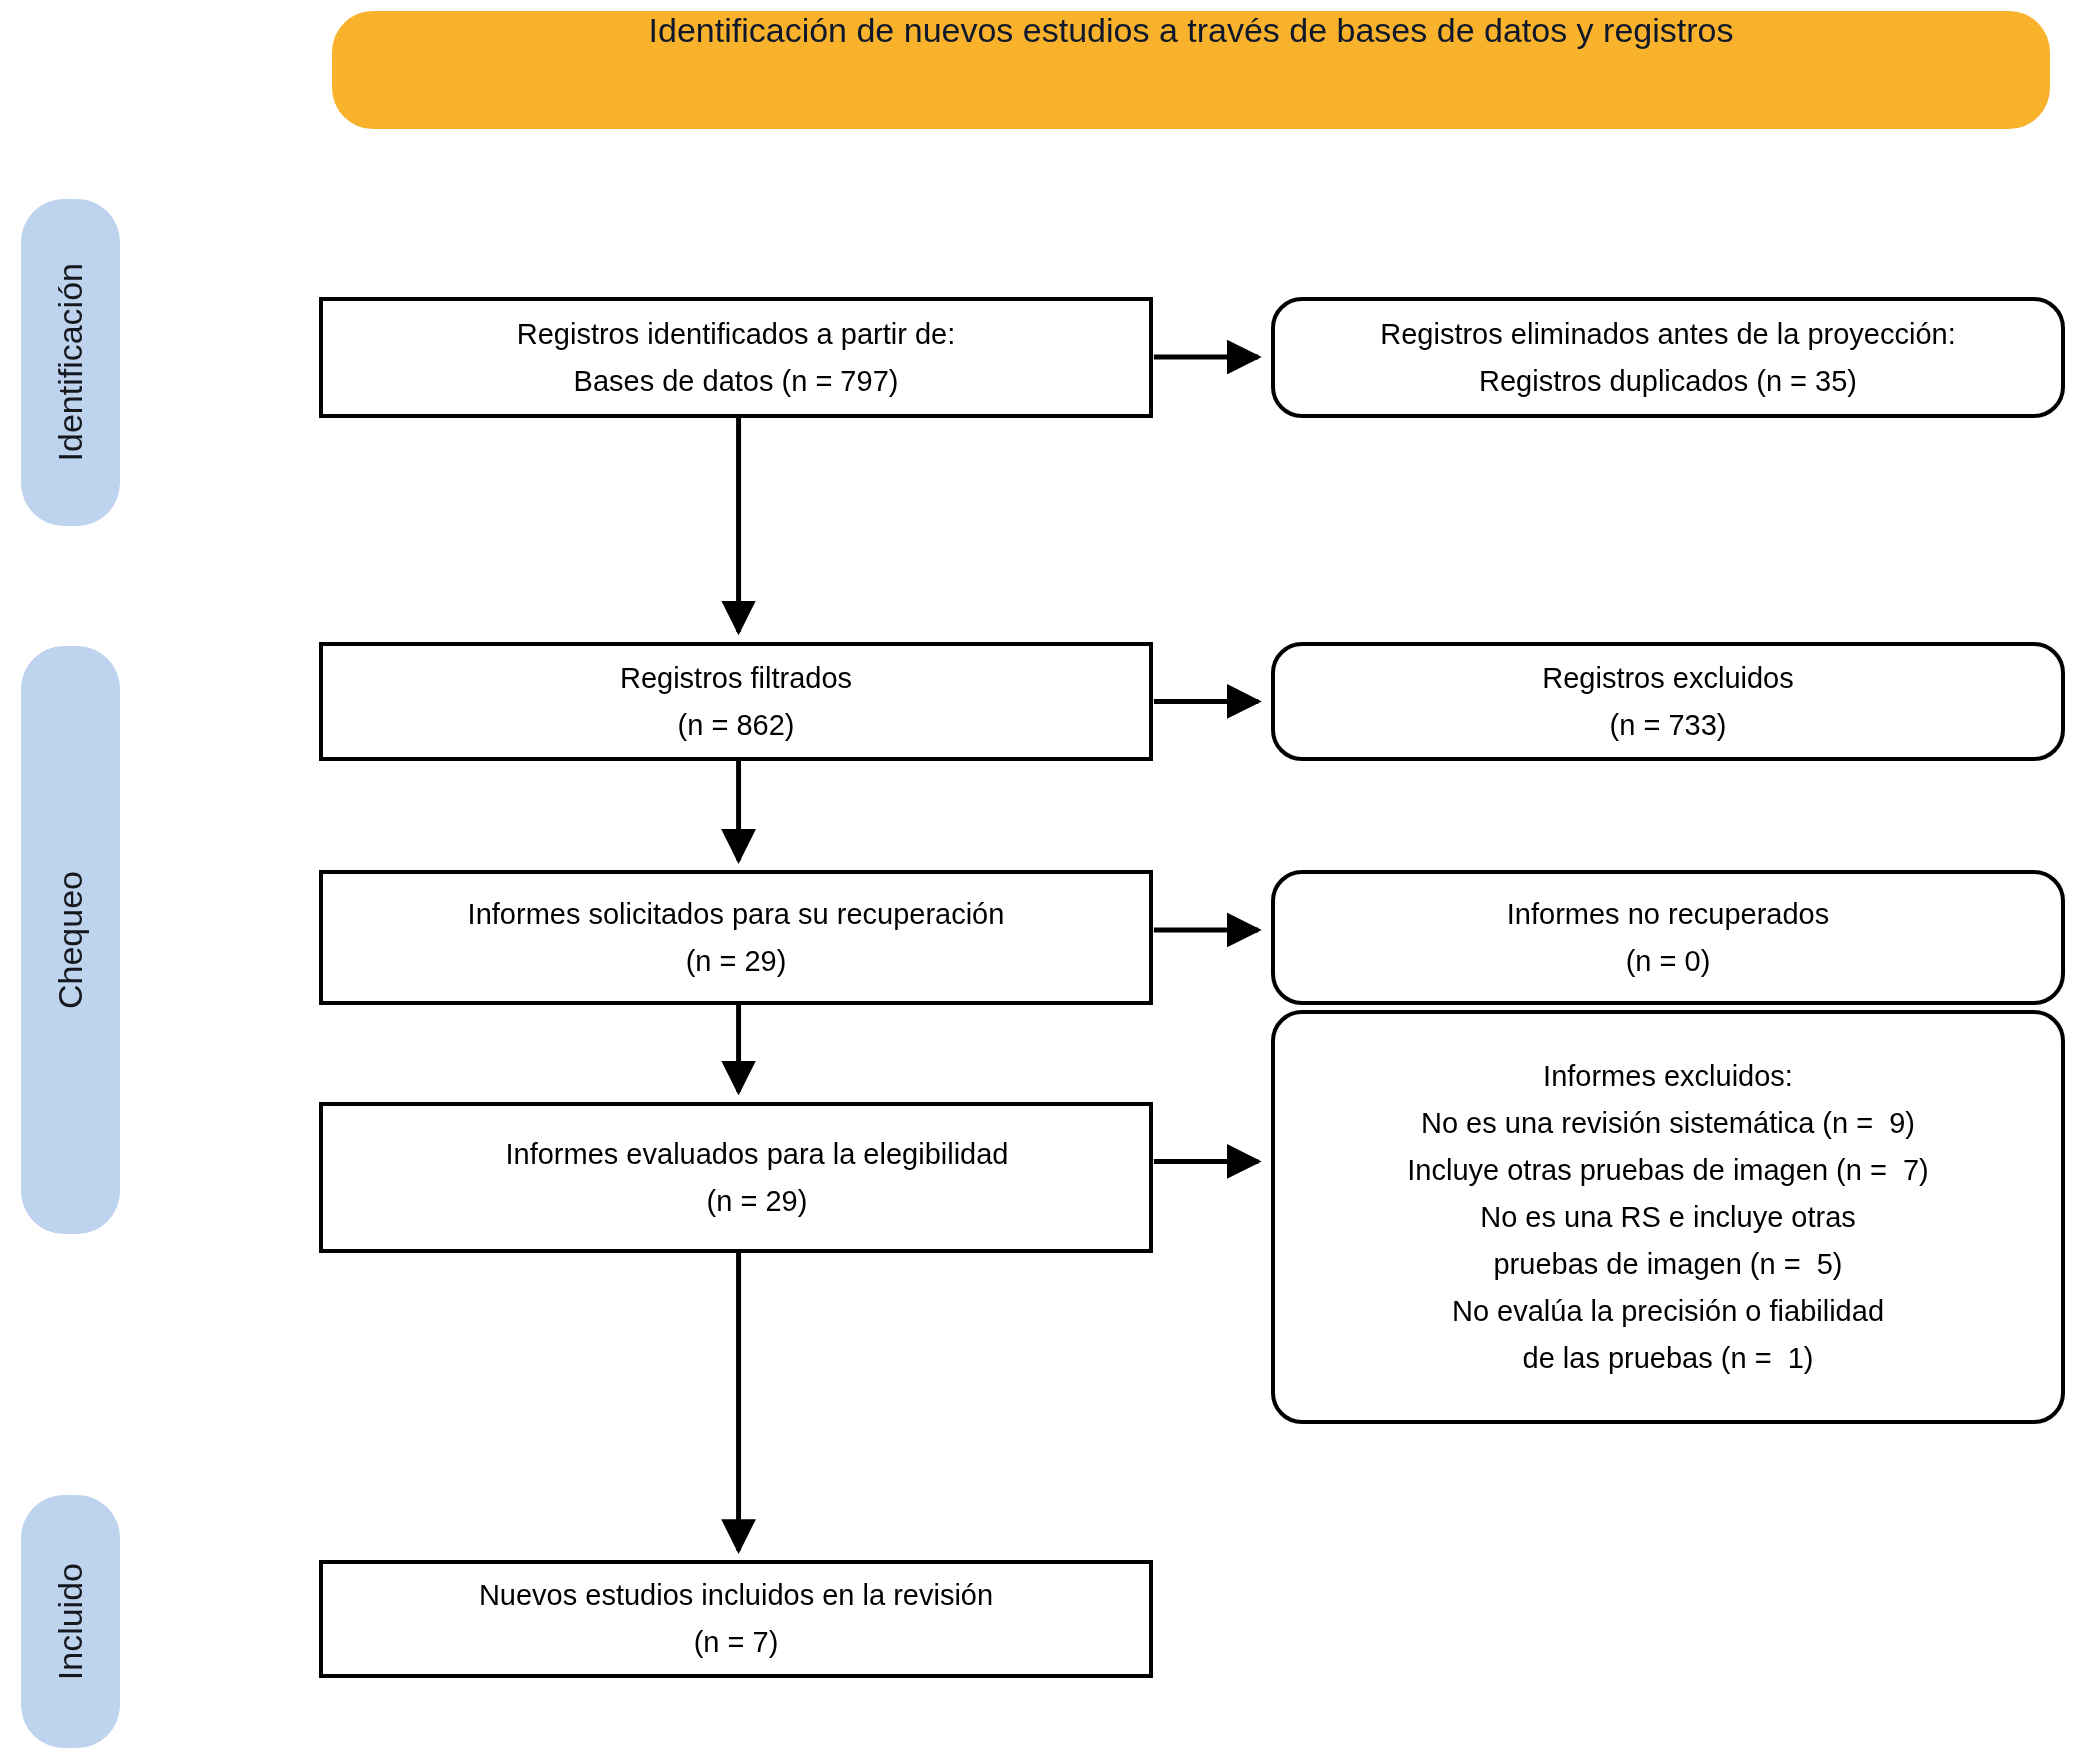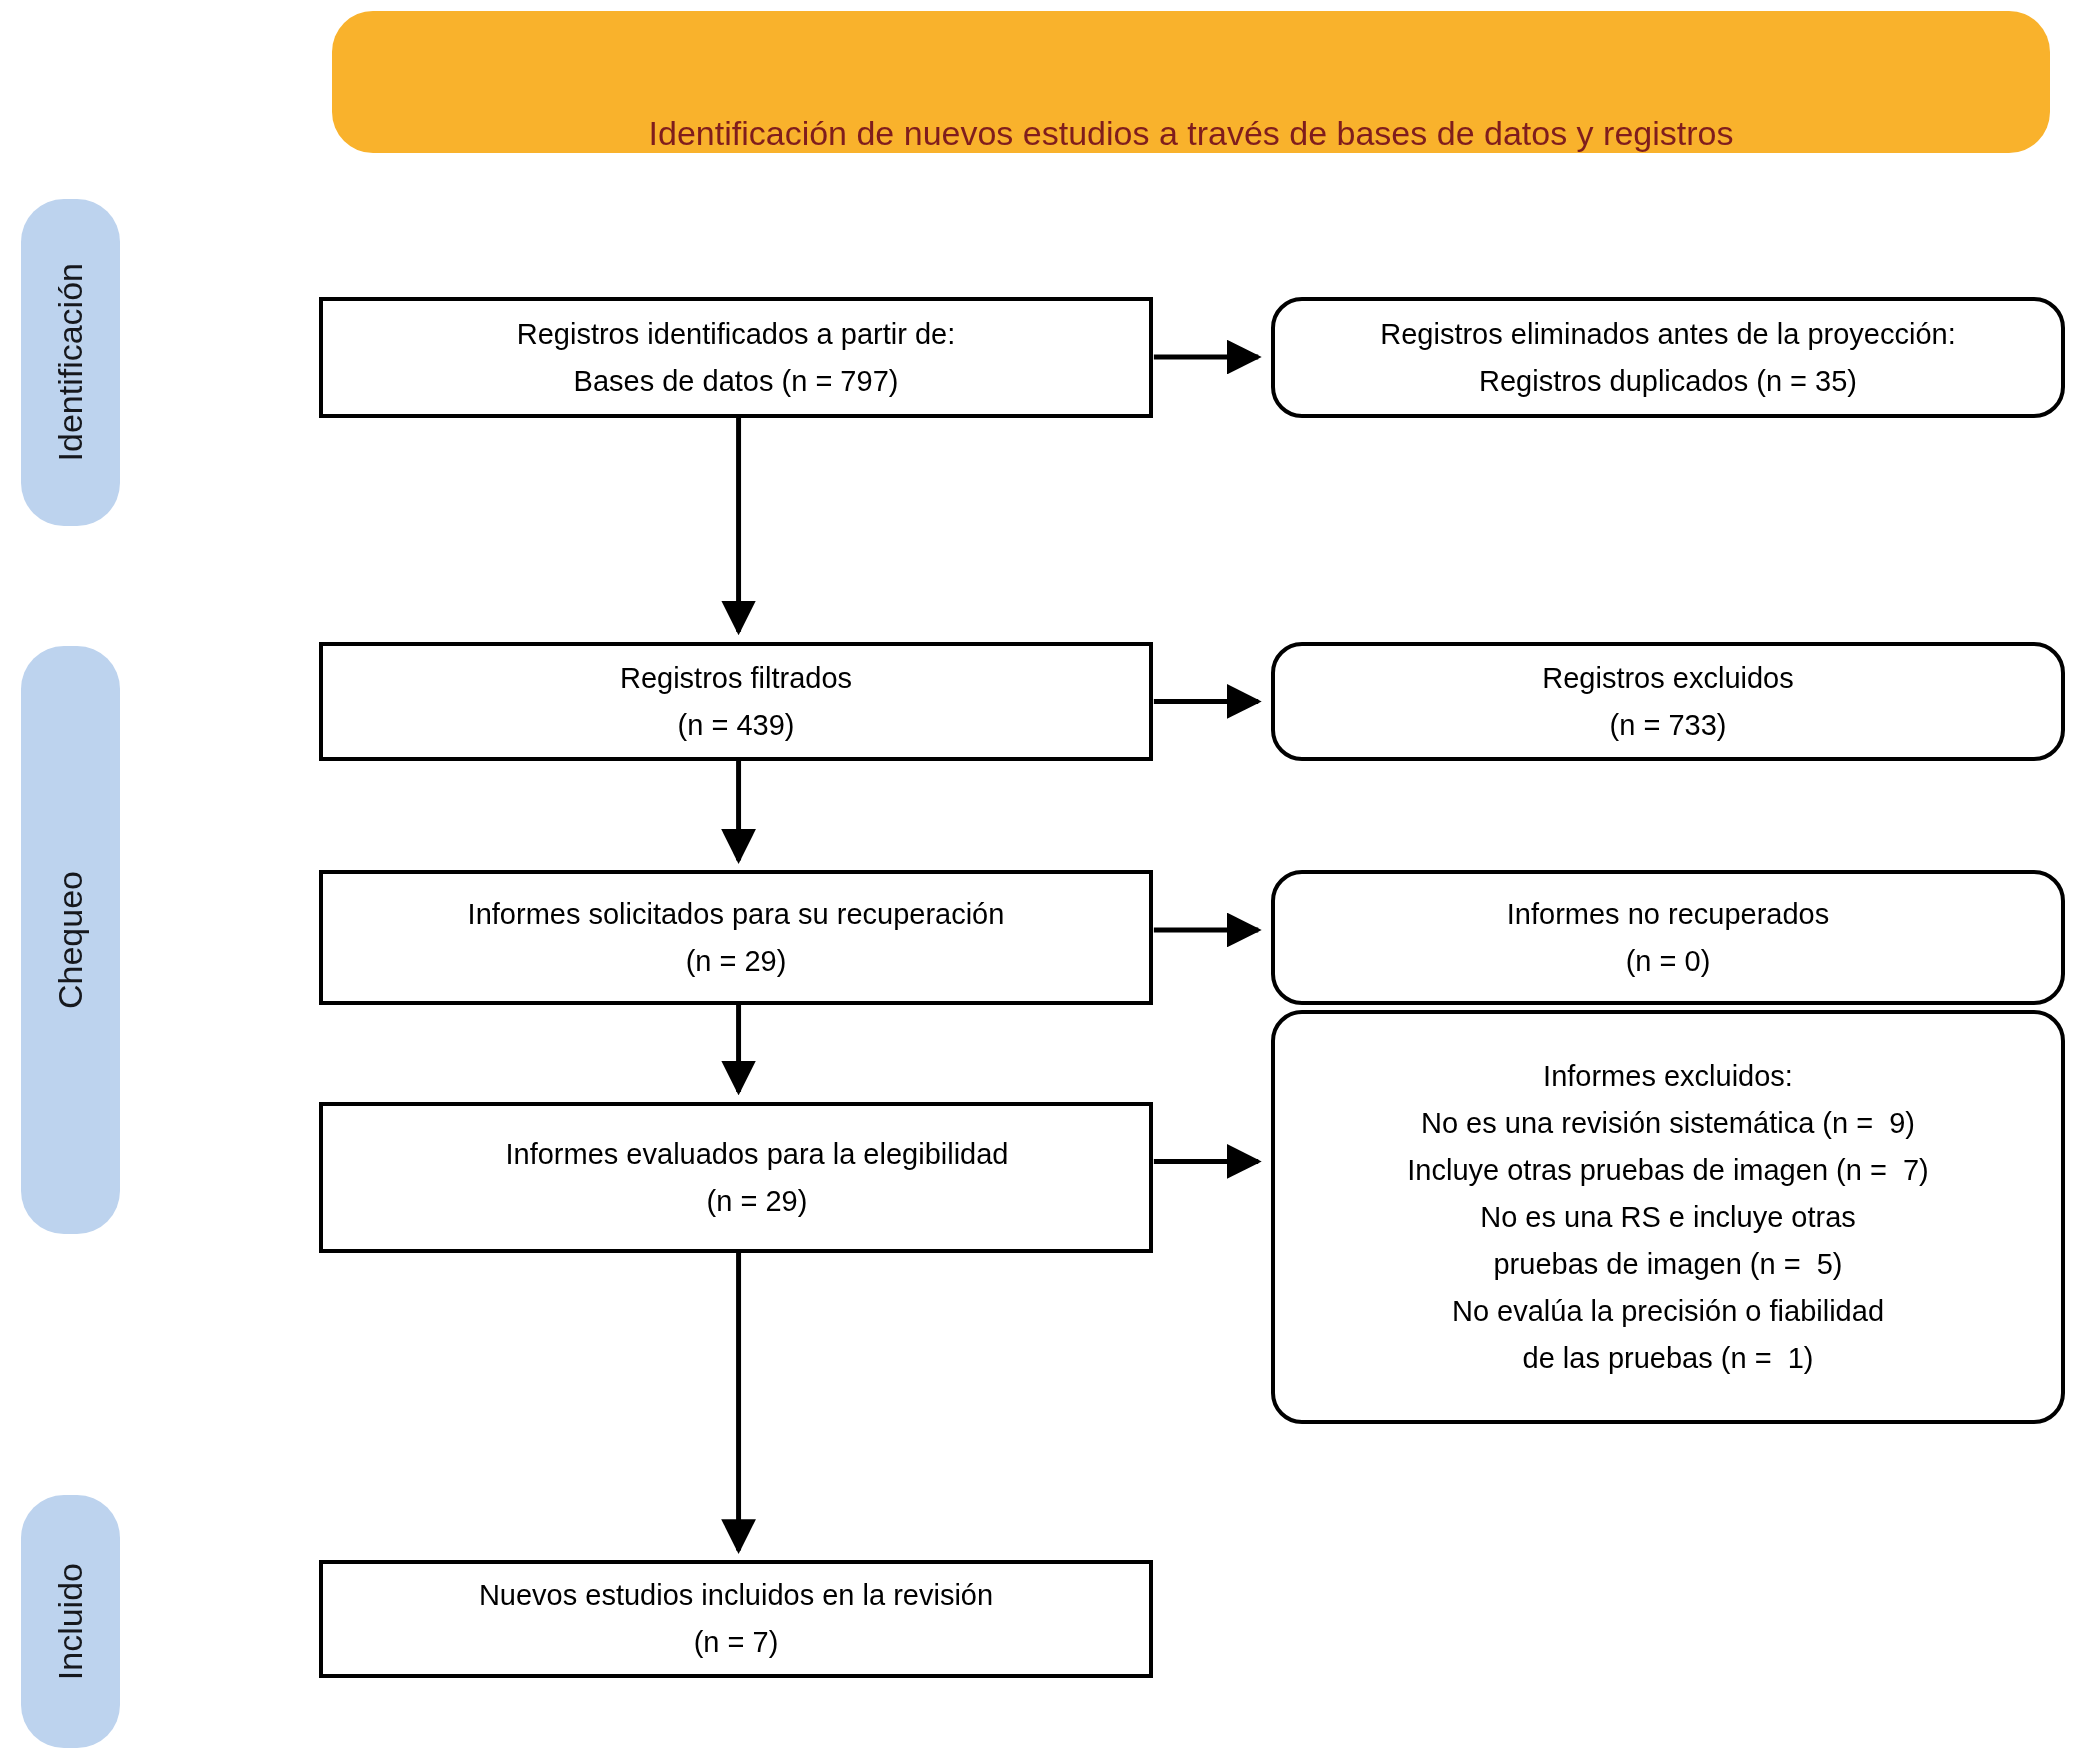--- a/index.html
+++ b/index.html
@@ -9,25 +9,25 @@
     height: 1762px;
     background: #ffffff;
     font-family: "Liberation Sans", "DejaVu Sans", sans-serif;
     color: #000000;
   }
 
   
   .banner {
     position: absolute;
     left: 332px; top: 10.6px;
-    width: 1718px; height: 142px;
+    width: 1718px; height: 118px;
     border-radius: 41px;
-    display: flex; align-items: flex-end; justify-content: center;
+    display: flex; align-items: flex-start; justify-content: center;
     font-size: 34px;
-    color: #7f1d1d;
+    color: #0f172a;
   }
 
   
   .pill {
     position: absolute;
     left: 21px; width: 99px;
     border-radius: 43px;
     display: flex; align-items: center; justify-content: center;
   }
   .pill span {
@@ -108,21 +108,21 @@
     <line x1="1625" y1="1310" x2="1772" y2="1310" stroke="#000" stroke-width="7" marker-end="url(#ah)"></line>
     <line x1="1625" y1="1636" x2="1772" y2="1636" stroke="#000" stroke-width="7" marker-end="url(#ah)"></line>
   </svg>
 
   <div class="box col-left row1">
     <span>Registros identificados a partir de:
 Bases de datos (n = 797)</span>
   </div>
   <div class="box col-left row2">
     <span>Registros filtrados
-(n = 439)</span>
+(n = 862)</span>
   </div>
   <div class="box col-left row3">
     <span>Informes solicitados para su recuperación
 (n = 29)</span>
   </div>
   <div class="box col-left row4">
     <span>Informes evaluados para la elegibilidad
 (n = 29)</span>
   </div>
   <div class="box col-left box-included-final">

